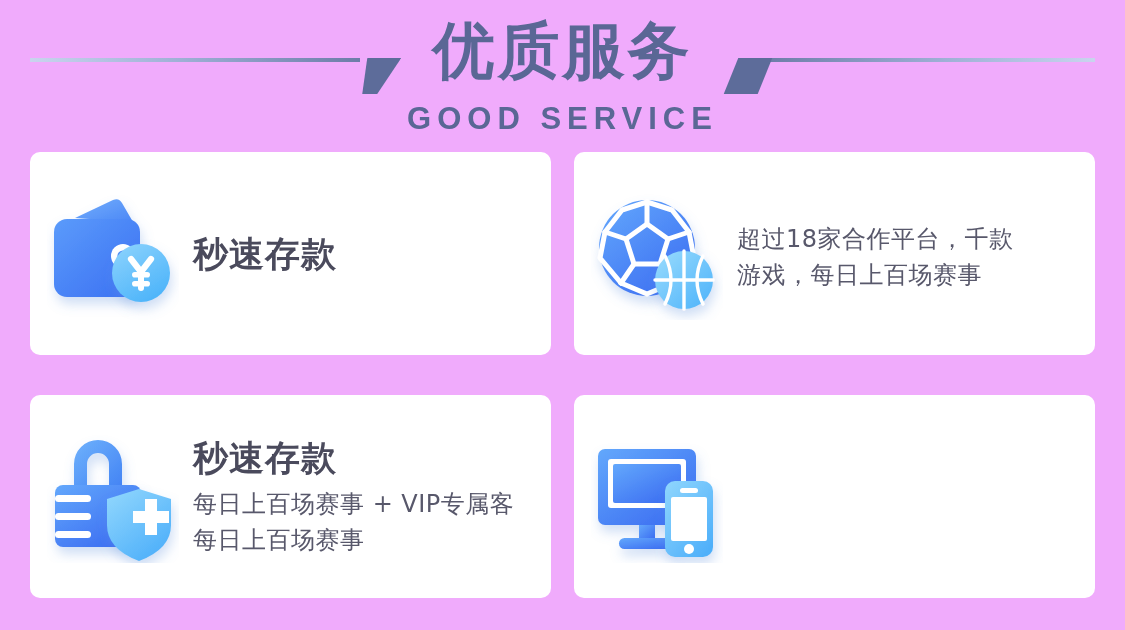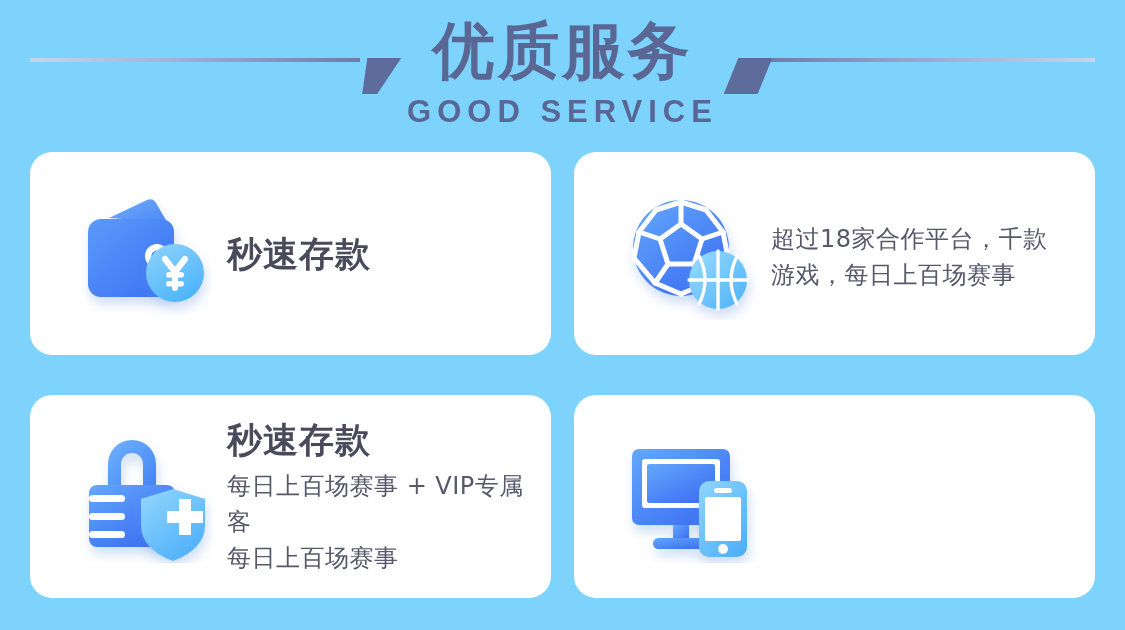--- a/index.html
+++ b/index.html
@@ -2,21 +2,21 @@
 <html><head>
 <meta charset="utf-8">
 <style>
   * { margin:0; padding:0; box-sizing:border-box; }
   html, body {
     width:1125px; height:630px;
     background:#000;
     font-family:"Liberation Sans","DejaVu Sans",sans-serif;
     overflow:hidden;
   }
-  .page { position:relative; width:1125px; height:630px; background:#7dd3fc; }
+  .page { position:relative; width:1125px; height:630px; background:#f0abfc; }
 
   
   .header {
     position:absolute; left:0; top:0; width:1125px; height:148px;
   }
   .hdr-rule {
     position:absolute; top:58px; height:4px;
   }
   .hdr-rule.left  { left:30px;  width:330px; }
   .hdr-rule.right { right:30px; width:330px; }
@@ -44,42 +44,42 @@
   .hdr-title {
     position:absolute; left:0; top:12px; width:1125px;
     text-align:center;
     font-size:62px; font-weight:bold;
     letter-spacing:3px;
     color:#5a6795;
     line-height:78px;
     font-family:"DejaVu Sans","Liberation Sans",sans-serif;
   }
   .hdr-sub {
-    position:absolute; left:0; top:94px; width:1125px;
+    position:absolute; left:0; top:101px; width:1125px;
     text-align:center;
     font-size:31px; font-weight:bold;
     letter-spacing:6px;
     color:#5a6795;
   }
 
   
   .grid {
     position:absolute; left:30px; top:152px;
     width:1065px; height:446px;
     display:grid;
     grid-template-columns:521px 521px;
     grid-template-rows:203px 203px;
     column-gap:23px; row-gap:40px;
   }
   .card {
     background:#fff;
-    border-radius:22px;
+    border-radius:10px;
     display:flex;
     align-items:center;
-    padding-left:51px;
+    padding-left:17px;
     overflow:hidden;
   }
   .card-icon {
     flex:0 0 auto;
     width:132px; height:132px;
     position:relative;
     margin-right:14px;
   }
   .card-text { flex:1 1 auto; padding-right:14px; }
   .card-title {

